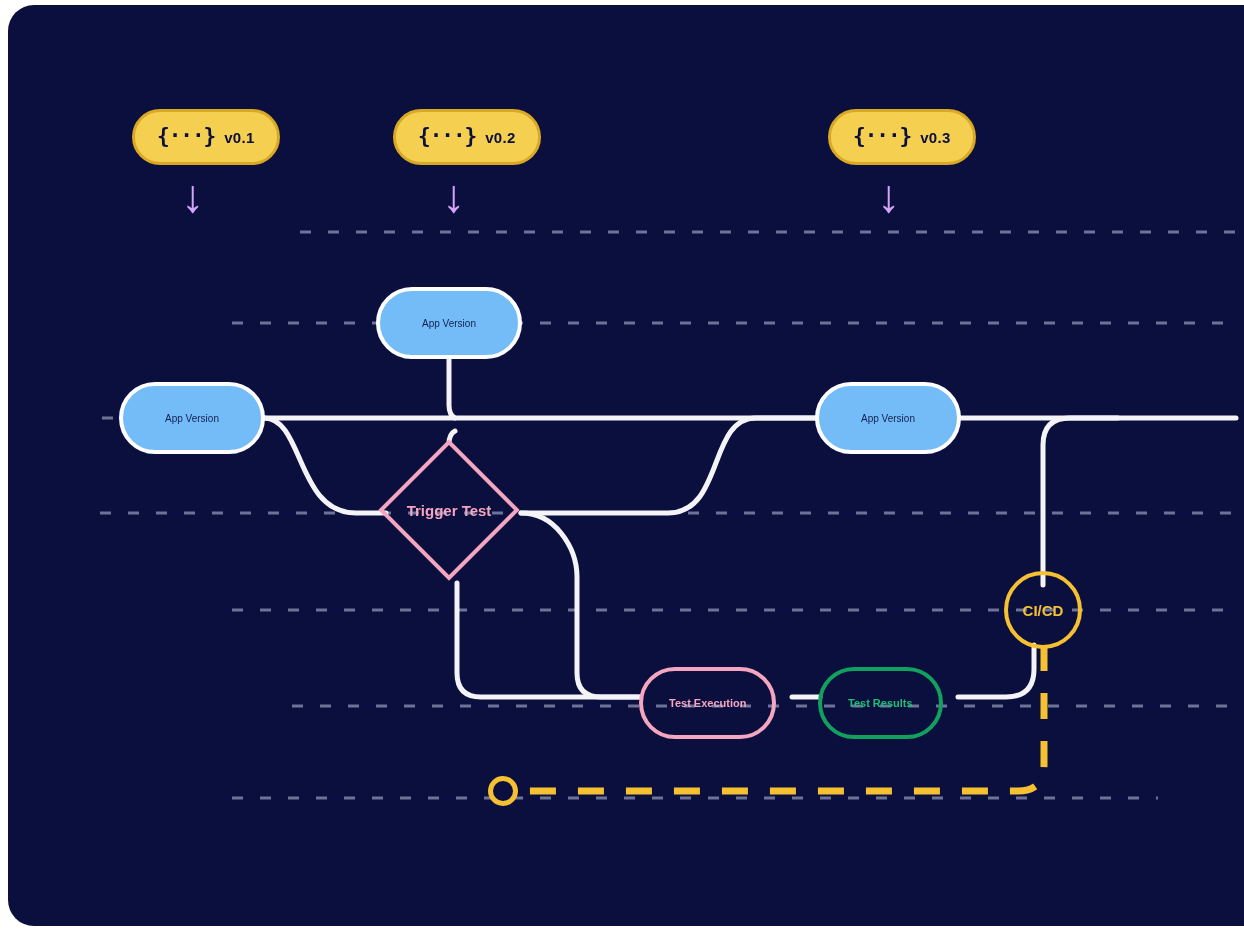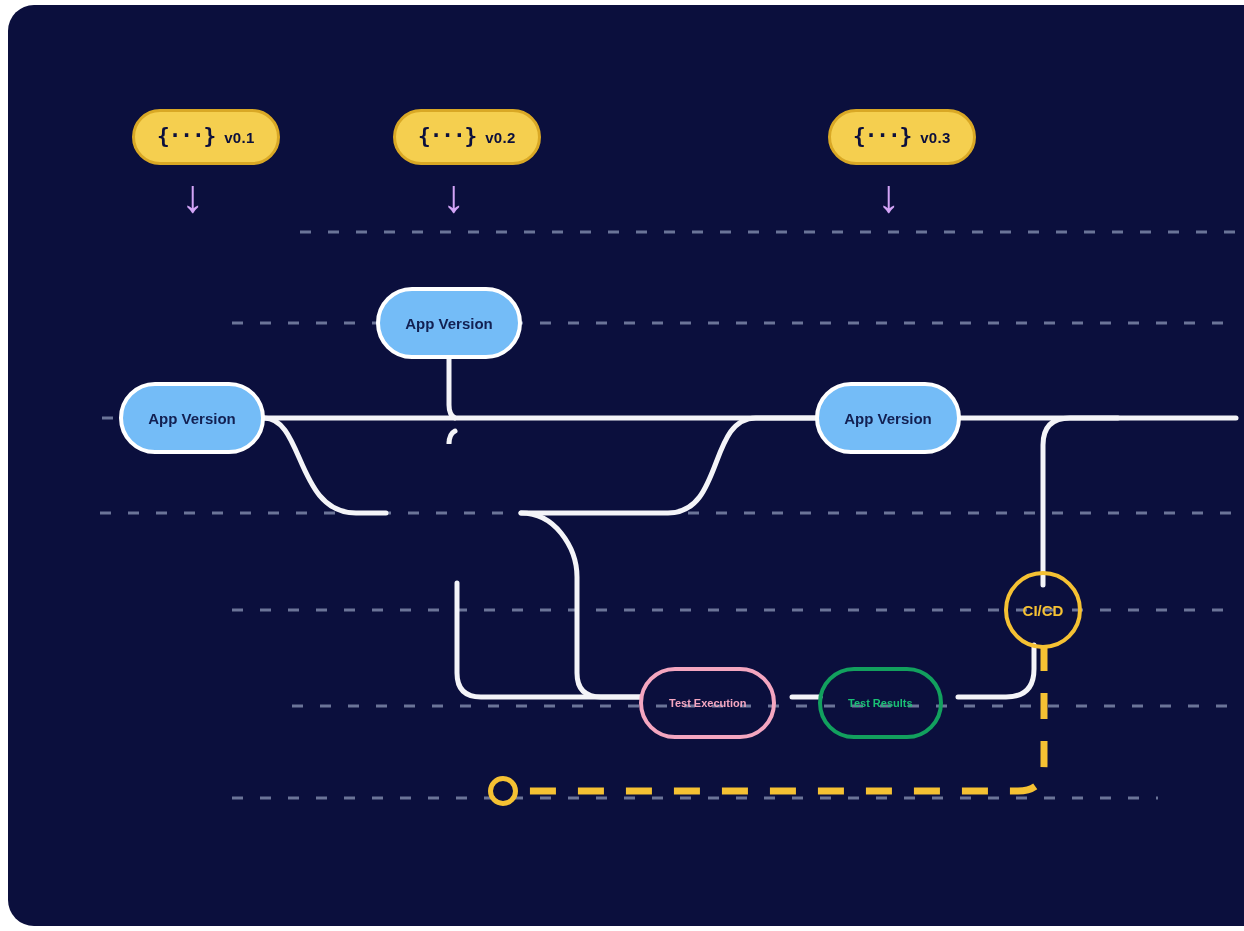--- a/index.html
+++ b/index.html
@@ -71,22 +71,22 @@
   }
 
   
   .appver {
     width: 146px;
     height: 72px;
     border-radius: 36px;
     background: #74bcf7;
     border: 4px solid #ffffff;
     color: #122052;
-    font-size: 15px;
-    font-weight: bold;
+    font-size: 10px;
+    font-weight: normal;
   }
 
   
   .outline-pill {
     height: 72px;
     border-radius: 36px;
     background: transparent;
     font-size: 11px;
     font-weight: bold;
     padding: 0 26px;
@@ -215,20 +215,24 @@
     </div>
 
     <div class="node appver" style="left:111px; top:377px;">
       <span>App Version</span>
     </div>
 
     <div class="node appver" style="left:807px; top:377px;">
       <span>App Version</span>
     </div>
 
+    <div class="diamond-wrap" style="left:373px; top:437px;">
+      <div class="diamond-shape"></div>
+      <div class="diamond-label">Trigger Test</div>
+    </div>
 
     <div class="node outline-pill outline-pink" style="left:631px; top:662px;">
       <span>Test Execution</span>
     </div>
 
     <div class="node outline-pill outline-green" style="left:810px; top:662px;">
       <span>Test Results</span>
     </div>
 
     <div class="node cicd" style="left:996px; top:566px;">

